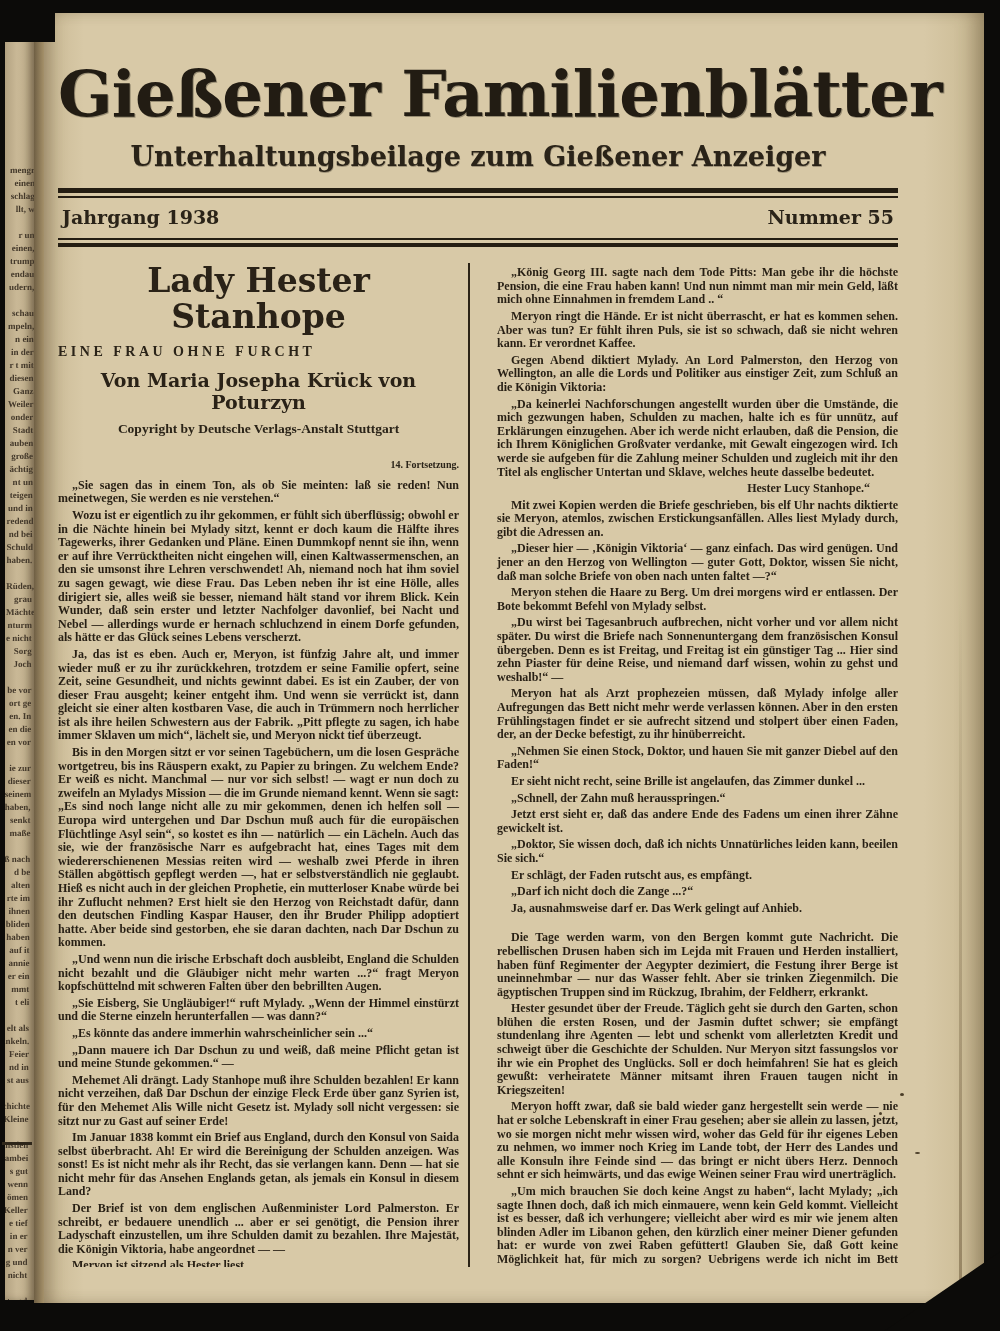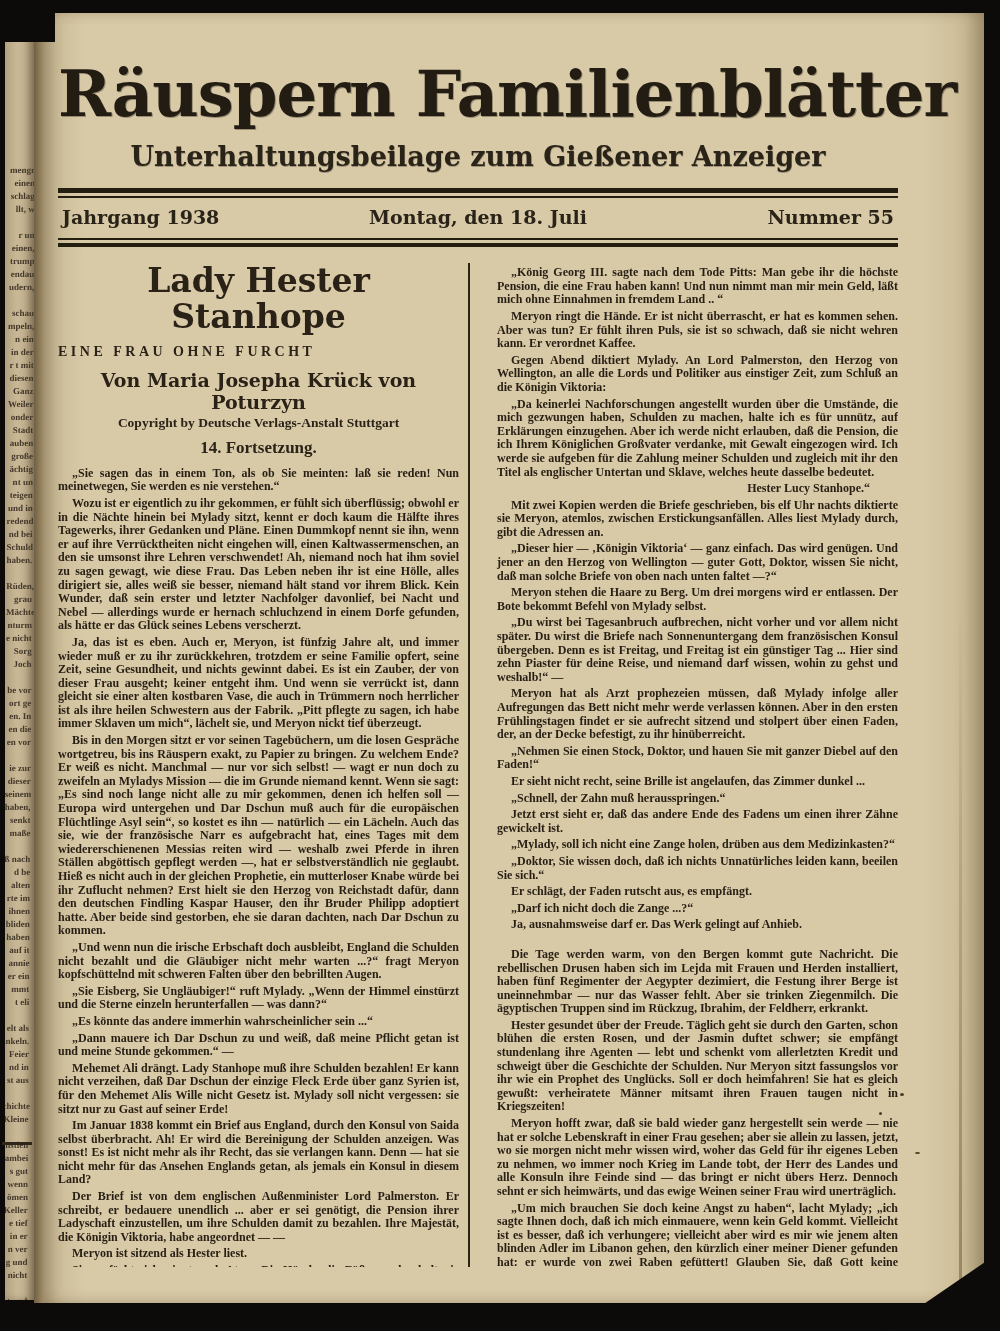--- a/index.html
+++ b/index.html
@@ -96,26 +96,26 @@
   .art-sub{
     text-align:left;margin-top:8px;
     font-size:14px;letter-spacing:3.5px;font-weight:bold;color:#2a2318;
   }
   .art-byline{
     text-align:center;margin-top:9px;
     font-family:"DejaVu Serif","Liberation Serif",serif;
     font-weight:bold;font-size:19px;color:#2a2217;
   }
   .art-copy{
-    text-align:center;margin-top:2px;
+    text-align:center;margin-top:8px;
     font-weight:bold;font-size:13.5px;color:#2a2318;
   }
   .art-install{
-    text-align:center;margin-top:7px;margin-bottom:9px;
-    font-weight:bold;font-size:17px;color:#2a2318;
+    text-align:right;margin-top:22px;margin-bottom:9px;
+    font-weight:bold;font-size:10px;color:#2a2318;
   }
 
   .bp{
     margin:3px 0 0 0;
     font-size:12px;line-height:13.6px;
     font-weight:bold;
     text-align:justify;
     text-indent:14px;
     color:#271f14;
   }
@@ -239,32 +239,31 @@
 Diebel
 Gute
 dem</div>
   </div>
   <div class="gutter-dash"></div>
   <div class="gutter-shadow"></div>
 
   <div class="page">
 
     <div class="masthead">
-      <div class="mast-title">Räuspern Familienblätter</div>
+      <div class="mast-title">Gießener Familienblätter</div>
       <div class="mast-sub">Unterhaltungsbeilage zum Gießener Anzeiger</div>
     </div>
 
     <div class="rule-block top">
       <div class="r-thick"></div>
         <div class="r-thin"></div>
     </div>
 
     <div class="dateline">
       <span>Jahrgang 1938</span>
-      <span class="center">Montag, den 18. Juli</span>
       <span>Nummer 55</span>
     </div>
 
     <div class="rule-block bottom">
       <div class="r-thin"></div>
         <div class="r-thick"></div>
     </div>
 
     <div class="columns">
       <div class="col col1">
@@ -298,21 +297,20 @@
           <p class="bp sig">Hester Lucy Stanhope.“</p>
           <p class="bp">Mit zwei Kopien werden die Briefe geschrieben, bis elf Uhr nachts diktierte sie Meryon, atemlos, zwischen Erstickungsanfällen. Alles liest Mylady durch, gibt die Adressen an.</p>
           <p class="bp">„Dieser hier — ‚Königin Viktoria‘ — ganz einfach. Das wird genügen. Und jener an den Herzog von Wellington — guter Gott, Doktor, wissen Sie nicht, daß man solche Briefe von oben nach unten faltet —?“</p>
           <p class="bp">Meryon stehen die Haare zu Berg. Um drei morgens wird er entlassen. Der Bote bekommt Befehl von Mylady selbst.</p>
           <p class="bp">„Du wirst bei Tagesanbruch aufbrechen, nicht vorher und vor allem nicht später. Du wirst die Briefe nach Sonnenuntergang dem französischen Konsul übergeben. Denn es ist Freitag, und Freitag ist ein günstiger Tag ... Hier sind zehn Piaster für deine Reise, und niemand darf wissen, wohin zu gehst und weshalb!“ —</p>
           <p class="bp">Meryon hat als Arzt prophezeien müssen, daß Mylady infolge aller Aufregungen das Bett nicht mehr werde verlassen können. Aber in den ersten Frühlingstagen findet er sie aufrecht sitzend und stolpert über einen Faden, der, an der Decke befestigt, zu ihr hinüberreicht.</p>
           <p class="bp">„Nehmen Sie einen Stock, Doktor, und hauen Sie mit ganzer Diebel auf den Faden!“</p>
           <p class="bp">Er sieht nicht recht, seine Brille ist angelaufen, das Zimmer dunkel ...</p>
           <p class="bp">„Schnell, der Zahn muß herausspringen.“</p>
           <p class="bp">Jetzt erst sieht er, daß das andere Ende des Fadens um einen ihrer Zähne gewickelt ist.</p>
-          <p class="bp">„Mylady, soll ich nicht eine Zange holen, drüben aus dem Medizinkasten?“</p>
           <p class="bp">„Doktor, Sie wissen doch, daß ich nichts Unnatürliches leiden kann, beeilen Sie sich.“</p>
           <p class="bp">Er schlägt, der Faden rutscht aus, es empfängt.</p>
           <p class="bp">„Darf ich nicht doch die Zange ...?“</p>
           <p class="bp">Ja, ausnahmsweise darf er. Das Werk gelingt auf Anhieb.</p>
           <p class="bp gap">Die Tage werden warm, von den Bergen kommt gute Nachricht. Die rebellischen Drusen haben sich im Lejda mit Frauen und Herden installiert, haben fünf Regimenter der Aegypter dezimiert, die Festung ihrer Berge ist uneinnehmbar — nur das Wasser fehlt. Aber sie trinken Ziegenmilch. Die ägyptischen Truppen sind im Rückzug, Ibrahim, der Feldherr, erkrankt.</p>
           <p class="bp">Hester gesundet über der Freude. Täglich geht sie durch den Garten, schon blühen die ersten Rosen, und der Jasmin duftet schwer; sie empfängt stundenlang ihre Agenten — lebt und schenkt vom allerletzten Kredit und schweigt über die Geschichte der Schulden. Nur Meryon sitzt fassungslos vor ihr wie ein Prophet des Unglücks. Soll er doch heimfahren! Sie hat es gleich gewußt: verheiratete Männer mitsamt ihren Frauen taugen nicht in Kriegszeiten!</p>
           <p class="bp">Meryon hofft zwar, daß sie bald wieder ganz hergestellt sein werde — nie hat er solche Lebenskraft in einer Frau gesehen; aber sie allein zu lassen, jetzt, wo sie morgen nicht mehr wissen wird, woher das Geld für ihr eigenes Leben zu nehmen, wo immer noch Krieg im Lande tobt, der Herr des Landes und alle Konsuln ihre Feinde sind — das bringt er nicht übers Herz. Dennoch sehnt er sich heimwärts, und das ewige Weinen seiner Frau wird unerträglich.</p>
           <p class="bp">„Um mich brauchen Sie doch keine Angst zu haben“, lacht Mylady; „ich sagte Ihnen doch, daß ich mich einmauere, wenn kein Geld kommt. Vielleicht ist es besser, daß ich verhungere; vielleicht aber wird es mir wie jenem alten blinden Adler im Libanon gehen, den kürzlich einer meiner Diener gefunden hat: er wurde von zwei Raben gefüttert! Glauben Sie, daß Gott keine Möglichkeit hat, für mich zu sorgen? Uebrigens werde ich nicht im Bett sterben, sondern mit der Waffe in der Hand!“</p>
         </div>
     </div>

